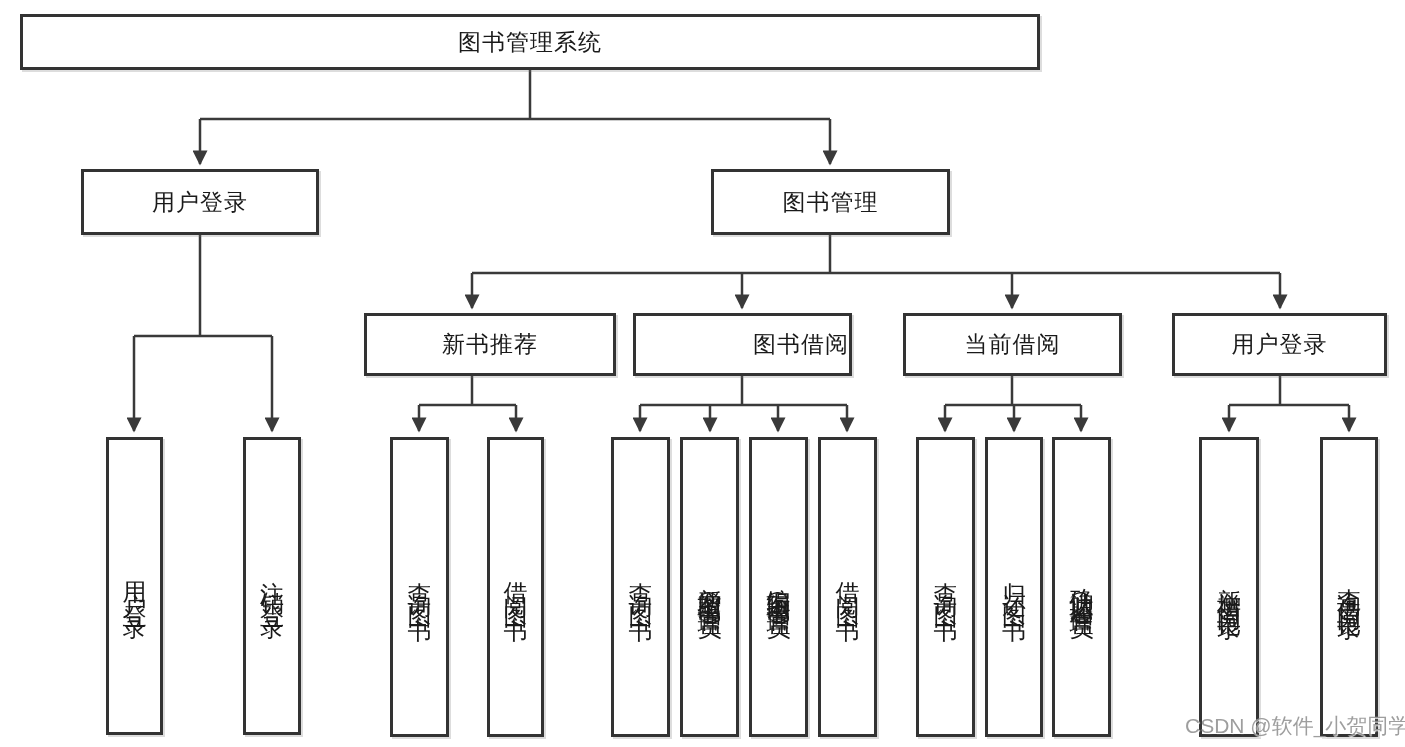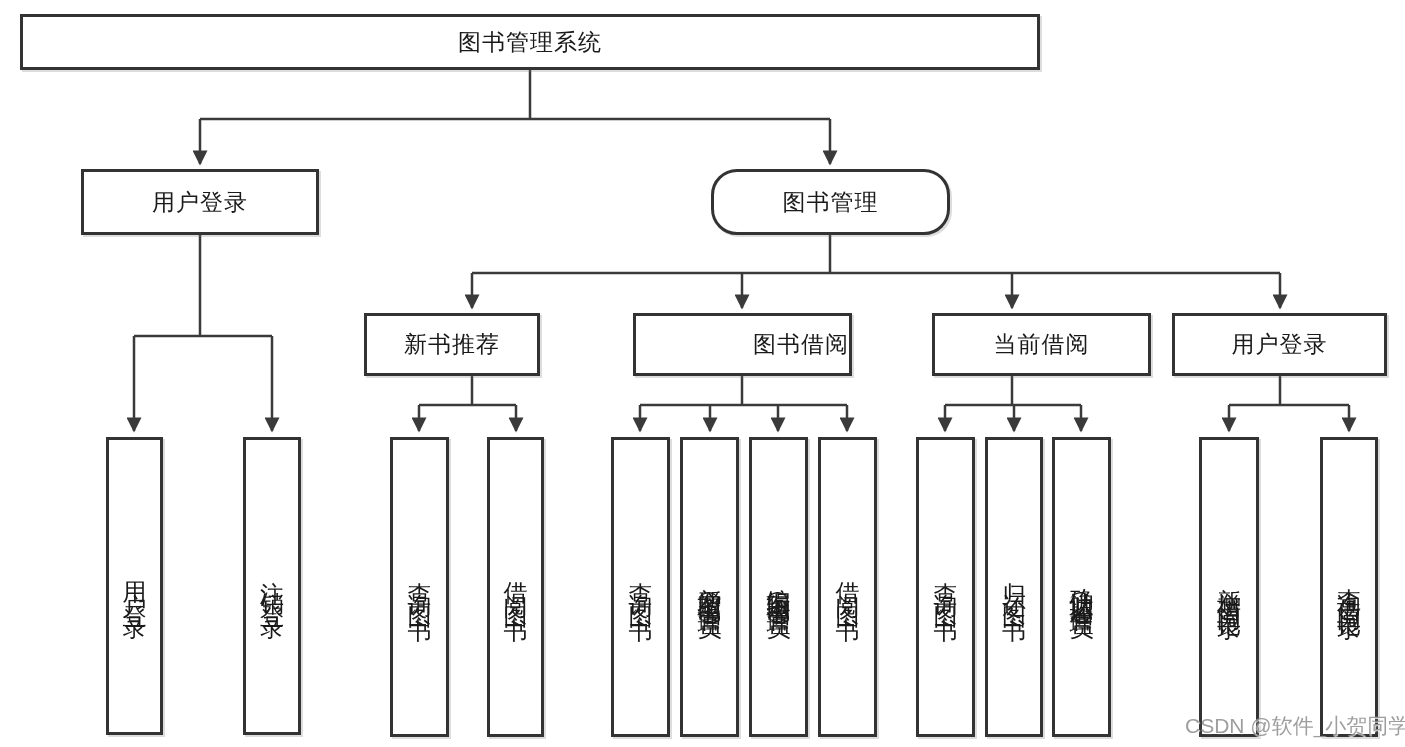--- a/index.html
+++ b/index.html
@@ -65,31 +65,31 @@
     </g>
   </svg>
 
   <div class="node hnode" style="left:20px;top:14px;width:1020px;height:56px;">
     <span>图书管理系统</span>
   </div>
 
   <div class="node hnode" style="left:81px;top:169px;width:238px;height:66px;">
     <span>用户登录</span>
   </div>
-  <div class="node hnode" style="left:711px;top:169px;width:239px;height:66px;border-radius:26px;">
+  <div class="node hnode" style="left:711px;top:169px;width:239px;height:66px;">
     <span>图书管理</span>
   </div>
 
-  <div class="node hnode" style="left:364px;top:313px;width:176px;height:63px;">
+  <div class="node hnode" style="left:364px;top:313px;width:252px;height:63px;">
     <span>新书推荐</span>
   </div>
   <div class="node hnode" style="left:633px;top:313px;width:219px;height:63px;justify-content:flex-end;">
     <span>图书借阅</span>
   </div>
-  <div class="node hnode" style="left:932px;top:313px;width:219px;height:63px;">
+  <div class="node hnode" style="left:903px;top:313px;width:219px;height:63px;">
     <span>当前借阅</span>
   </div>
   <div class="node hnode" style="left:1172px;top:313px;width:215px;height:63px;">
     <span>用户登录</span>
   </div>
 
   <div class="node leaf" style="left:106px;top:437px;width:57px;height:298px;">
     <span class="vtext sp-wide">用户登录</span>
   </div>
   <div class="node leaf" style="left:243px;top:437px;width:58px;height:298px;">

